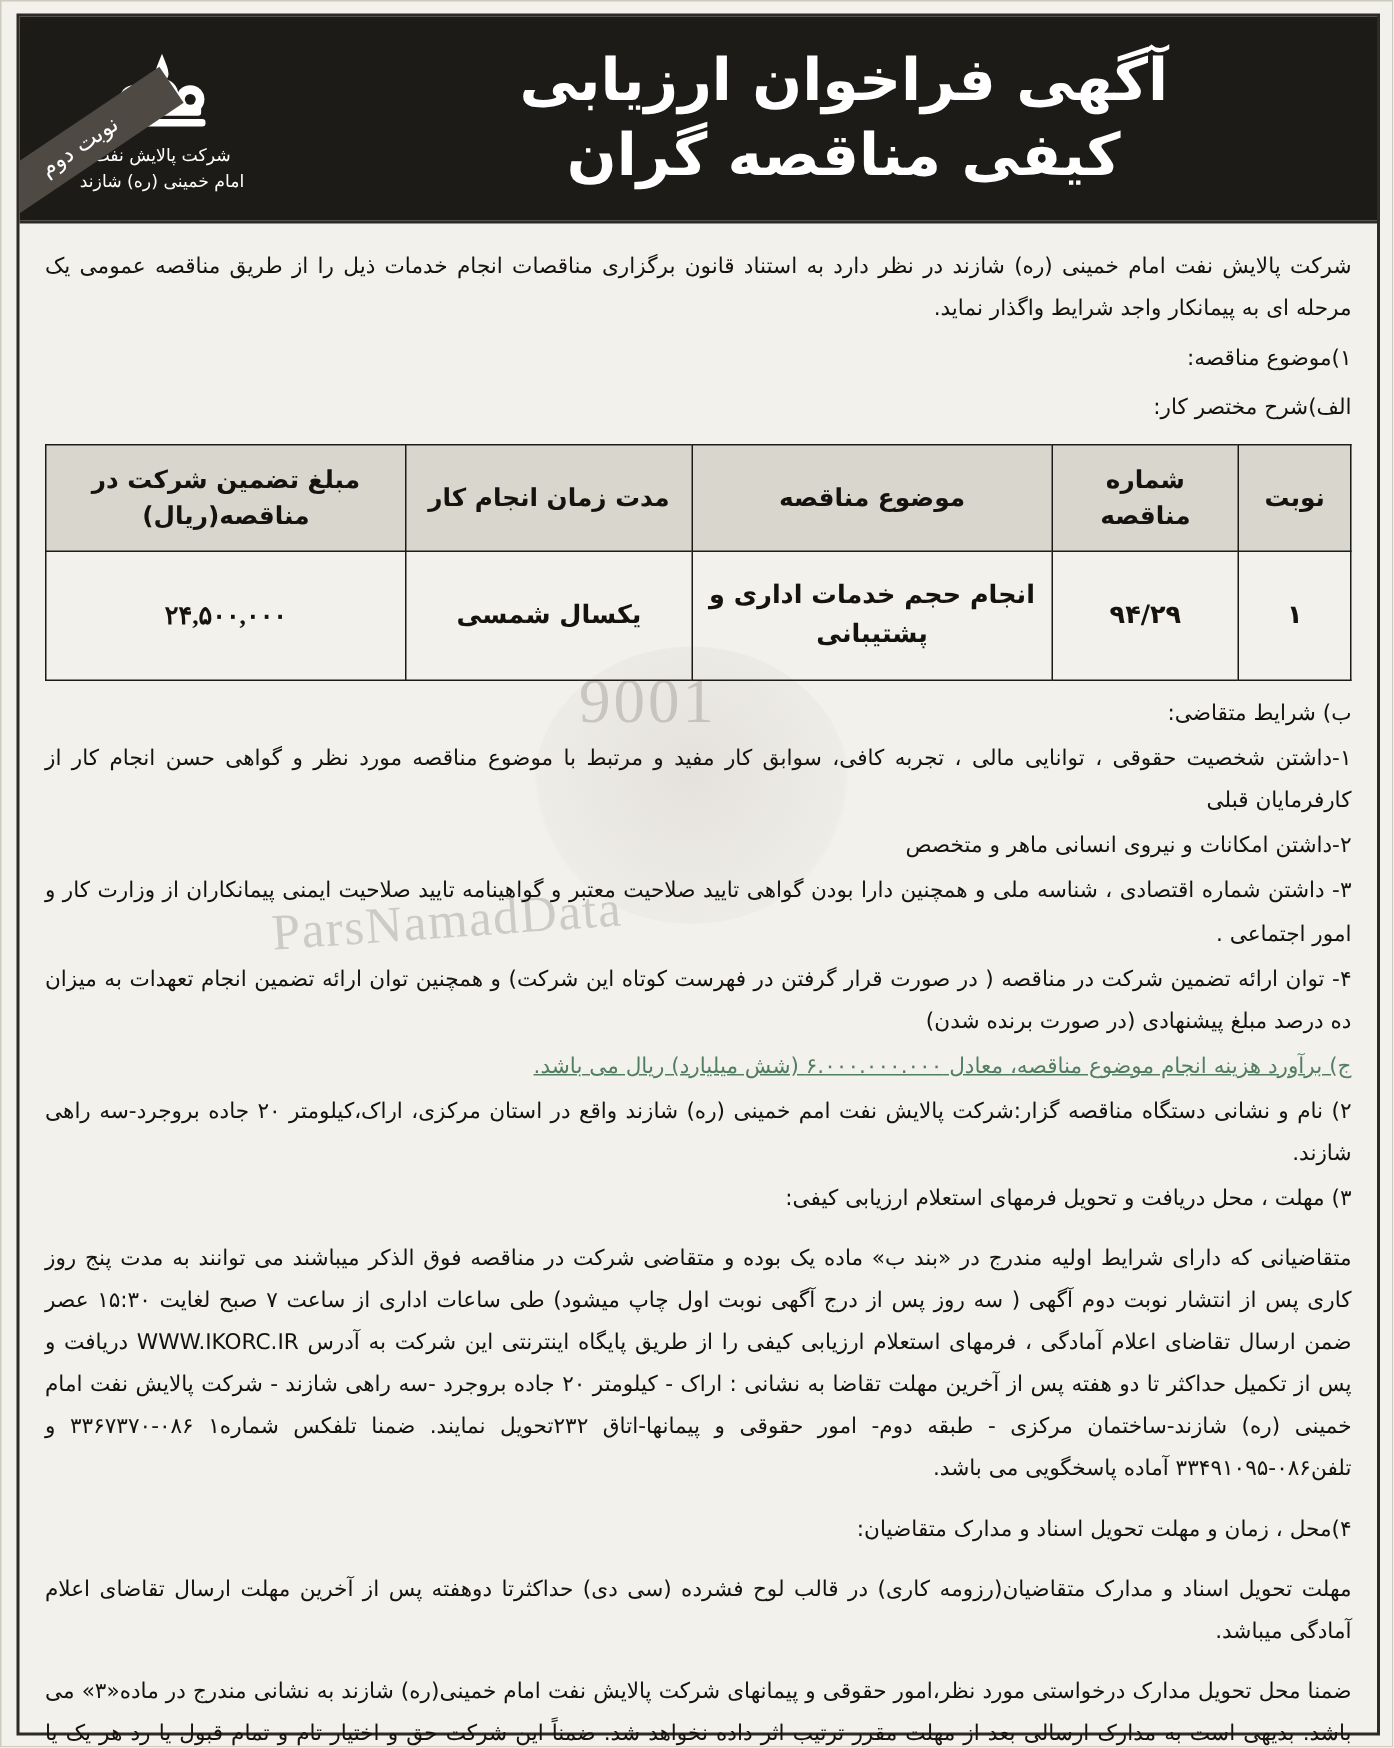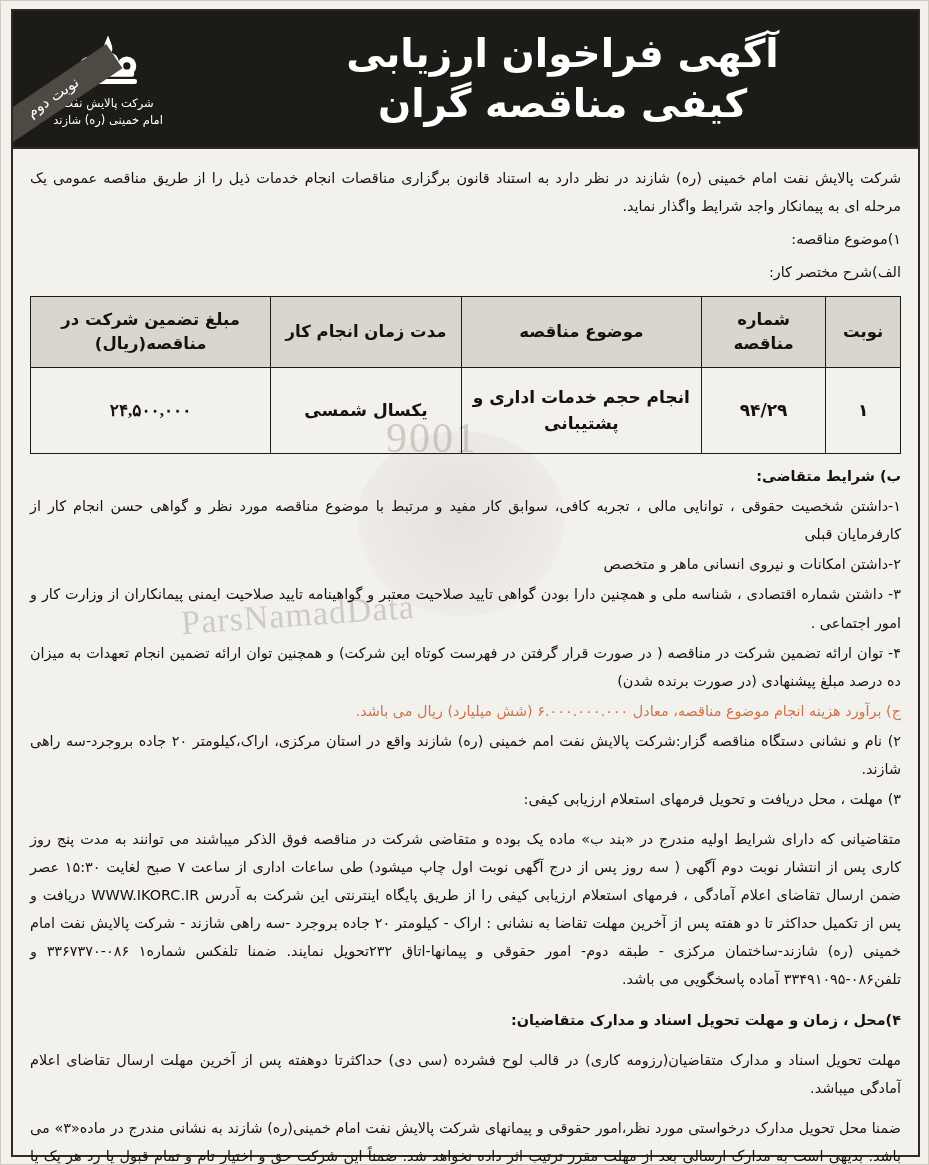--- a/index.html
+++ b/index.html
@@ -42,21 +42,21 @@
     left: 355px;
     top: 430px;
     width: 210px;
     height: 185px;
     border-radius: 50%;
     background: radial-gradient(circle at 50% 45%, rgba(150,145,135,0.16), rgba(150,145,135,0.05) 70%, rgba(0,0,0,0) 72%);
   }
   .wm-9001 {
     position: absolute;
     left: 385px;
-    top: 418px;
+    top: 448px;
     font-size: 42px;
     color: rgba(130,125,115,0.33);
     font-family: "Liberation Serif", serif;
     line-height: 0.95;
     letter-spacing: 2px;
   }
   
   .frame {
     position: absolute;
     left: 10px; top: 8px;
@@ -161,23 +161,23 @@
     background: transparent;
   }
   .col-row { width: 8%; }
   .col-num { width: 14%; margin-left: 24px; }
   .col-sub { width: 28%; }
   .col-time { width: 22%; }
   .col-dep { width: 28%; }
   .num-lat { font-family: "Liberation Serif", serif; letter-spacing: 1px; }
   
   .clause { margin: 2px 0; }
-  .section-title { margin: 8px 0 2px 0; font-weight: bold; }
+  .section-title { margin: 8px 0 2px 0; }
   .para { margin: 12px 0; }
-  .faded { color: #c2410c; opacity: 0.72; }
+  .faded { color: #14532d; opacity: 0.72; text-decoration: underline; }
 </style>
 </head>
 <body>
 
 <div class="page">
 
   <div class="watermark">
     <div class="wm-circle"></div>
     <div class="wm-9001">9001</div>
     <div class="wm-text">ParsNamadData</div>

